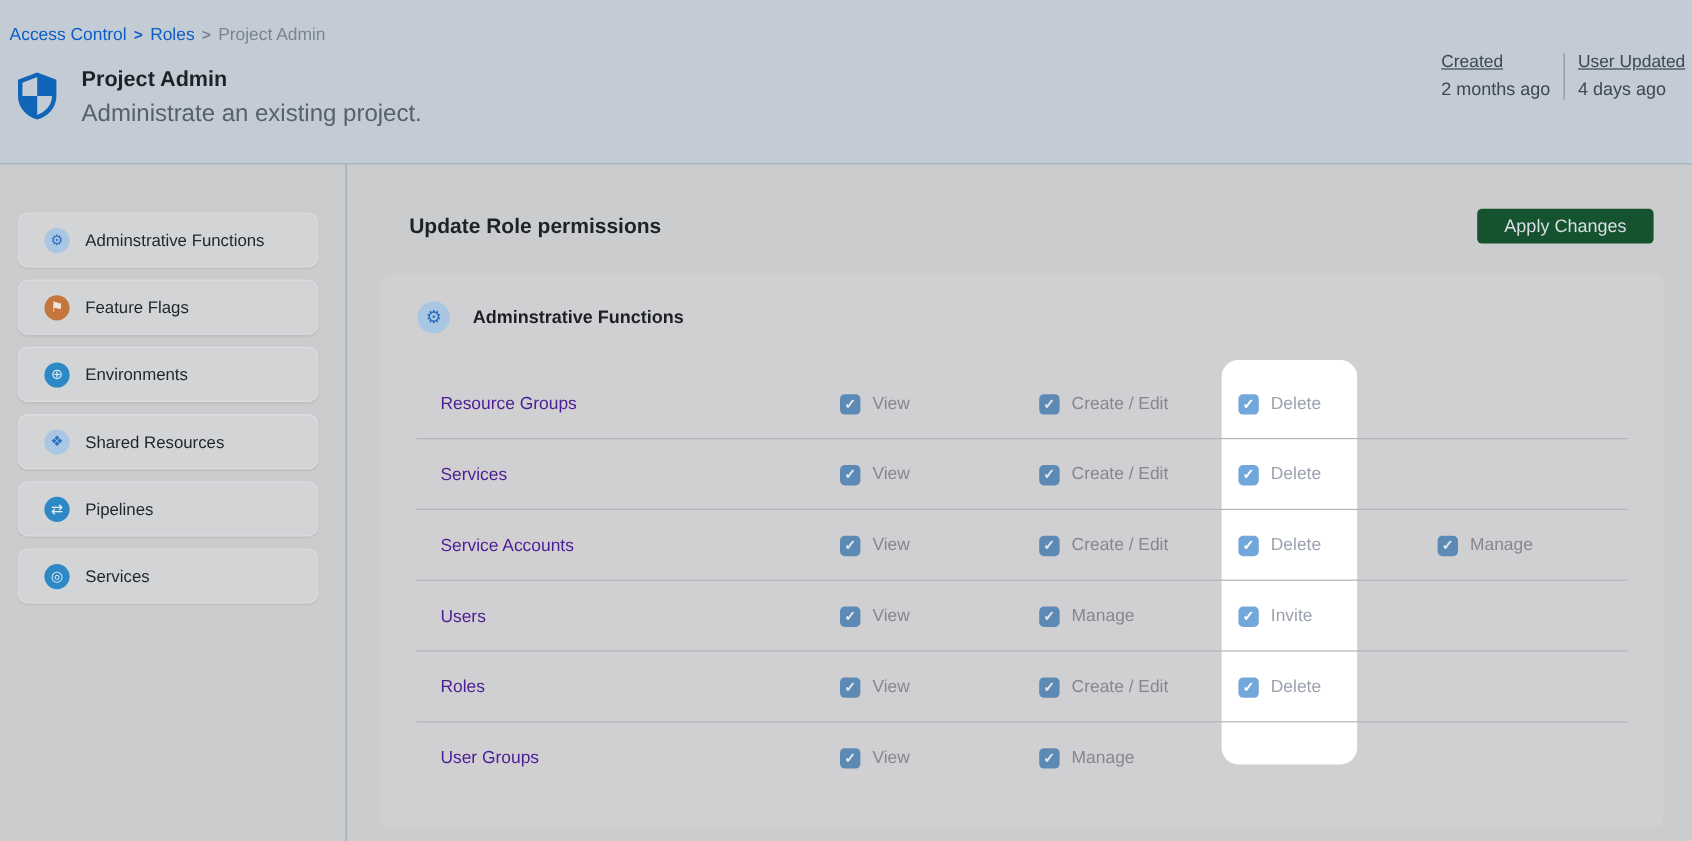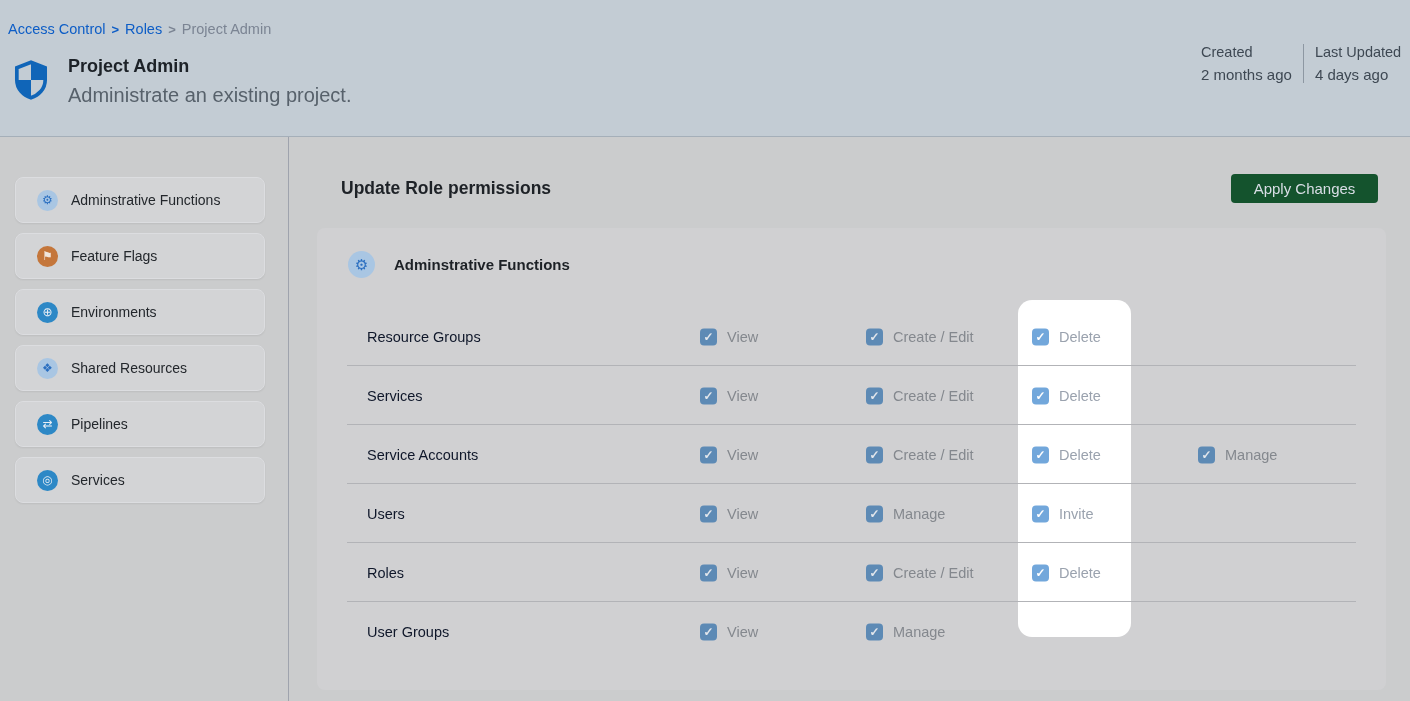--- a/index.html
+++ b/index.html
@@ -15,21 +15,21 @@
   .crumb-sep { margin:0 6px; font-weight:bold; font-size:13px; }
   .crumb-sep.blue { color:#0d5dc6; }
   .crumb-sep.gray { color:#7b8493; }
   .header-main { position:absolute; left:14px; top:56px; display:flex; }
   .shield { width:34px; height:40px; margin-top:4px; }
   .titles { margin-left:20px; }
   .page-title { font-size:18px; font-weight:700; color:#1d2228; }
   .page-subtitle { font-size:20px; color:#57616b; margin-top:7px; }
   .header-meta { position:absolute; left:1201px; top:44px; display:flex; }
   .meta-block { display:flex; flex-direction:column; gap:6px; }
-  .meta-label { font-size:14.5px; color:#3e4853; }
+  .meta-label { font-size:14.5px; color:#3e4853;text-decoration:underline; }
   .meta-value { font-size:15px; color:#3e4853; }
   .meta-divider { width:1px; background:#8d97a2; margin:0 11px; }
 
   
   .content { position:relative; width:1410px; height:564px; }
   .sidebar { position:absolute; left:0; top:0; width:289px; height:564px;
     border-right:1px solid #9fa3ad; padding:40px 0 0 15px; }
   .side-item { width:250px; height:46px; background:#d3d4d6;
     border:1px solid #dcdde0; border-radius:8px; margin-bottom:10px;
     display:flex; align-items:center; padding-left:21px;
@@ -58,21 +58,21 @@
   .spotlight { position:absolute; left:701px; top:72px; width:113px; height:337px;
     background:#ffffff; border-radius:14px; z-index:0; }
   .card-header { position:relative; z-index:1; display:flex; align-items:center;
     gap:19px; padding:23px 0 0 31px; }
   .card-title { font-size:15px; font-weight:700; color:#1d2126; }
 
   .perm-rows { position:relative; z-index:1; margin-top:29px; }
   .perm-row { position:relative; height:59px; display:flex; align-items:center; }
   .perm-row.divided::after { content:""; position:absolute; left:30px; right:30px;
     bottom:0; border-bottom:1px solid #b2b3b7; }
-  .res-name { padding-left:50px; font-size:14.5px; color:#0f172a; }
+  .res-name { padding-left:50px; font-size:14.5px; color:#4c1d95; }
   .perm-cell { position:absolute; top:50%; transform:translateY(-50%);
     display:flex; align-items:center; gap:10px; }
   .perm-cell.col-0 { left:383px; } .perm-cell.col-1 { left:549px; }
   .perm-cell.col-2 { left:715px; } .perm-cell.col-3 { left:881px; }
   .checkbox { width:17px; height:17px; border-radius:4px; background:#5d8ab5;
     color:#e3e7ec; font-size:12px; font-weight:bold; line-height:1;
     display:flex; align-items:center; justify-content:center; cursor:pointer; }
   .perm-label { font-size:14.5px; color:#84888e; }
   .perm-cell.spotlit .checkbox { background:#72a7db; color:#ffffff; }
   .perm-cell.spotlit .perm-label { color:#9aa2ae; }
@@ -100,21 +100,21 @@
       <div class="page-subtitle">Administrate an existing project.</div>
     </div>
   </div>
   <div class="header-meta" id="header-meta">
       <div class="meta-block">
         <div class="meta-label">Created</div>
         <div class="meta-value">2 months ago</div>
       </div>
       <div class="meta-divider"></div>
       <div class="meta-block">
-        <div class="meta-label">Last Updated</div>
+        <div class="meta-label">User Updated</div>
         <div class="meta-value">4 days ago</div>
       </div>
     </div>
 </div>
 
 <div class="content">
   <aside class="sidebar" id="sidebar">
       <div class="side-item">
         <span class="icon-circle light-blue">⚙</span>
         <span class="label">Adminstrative Functions</span>

